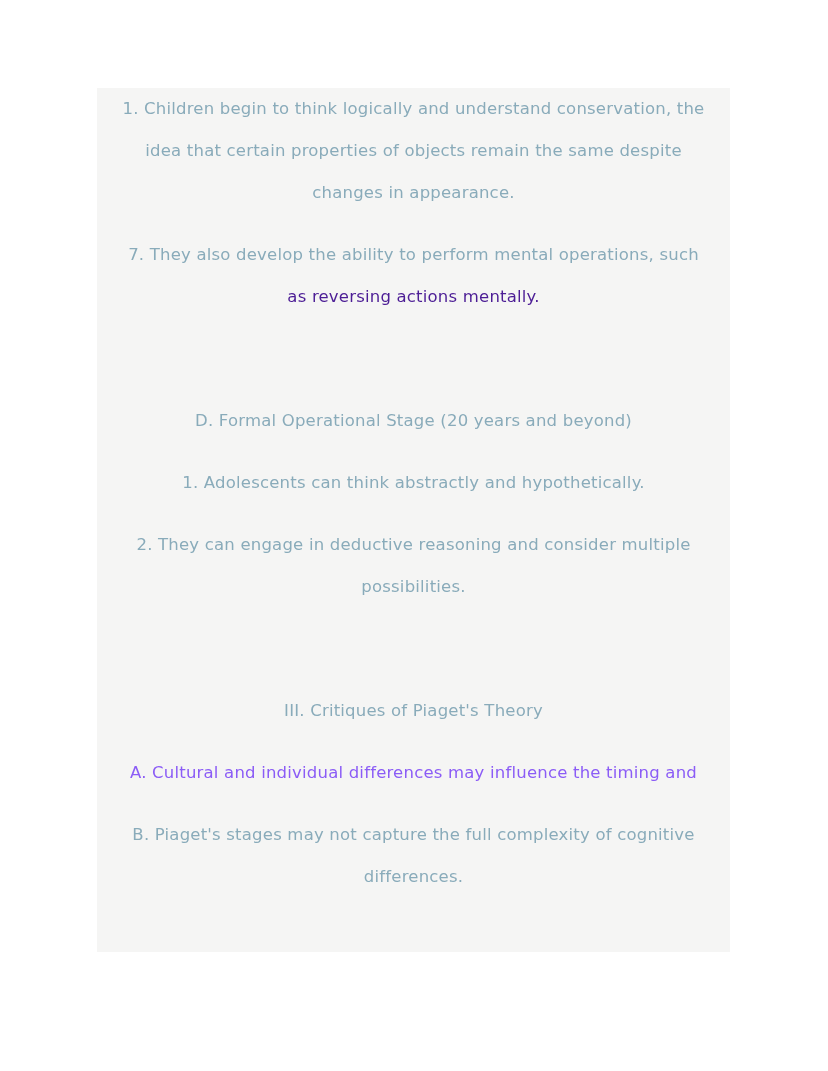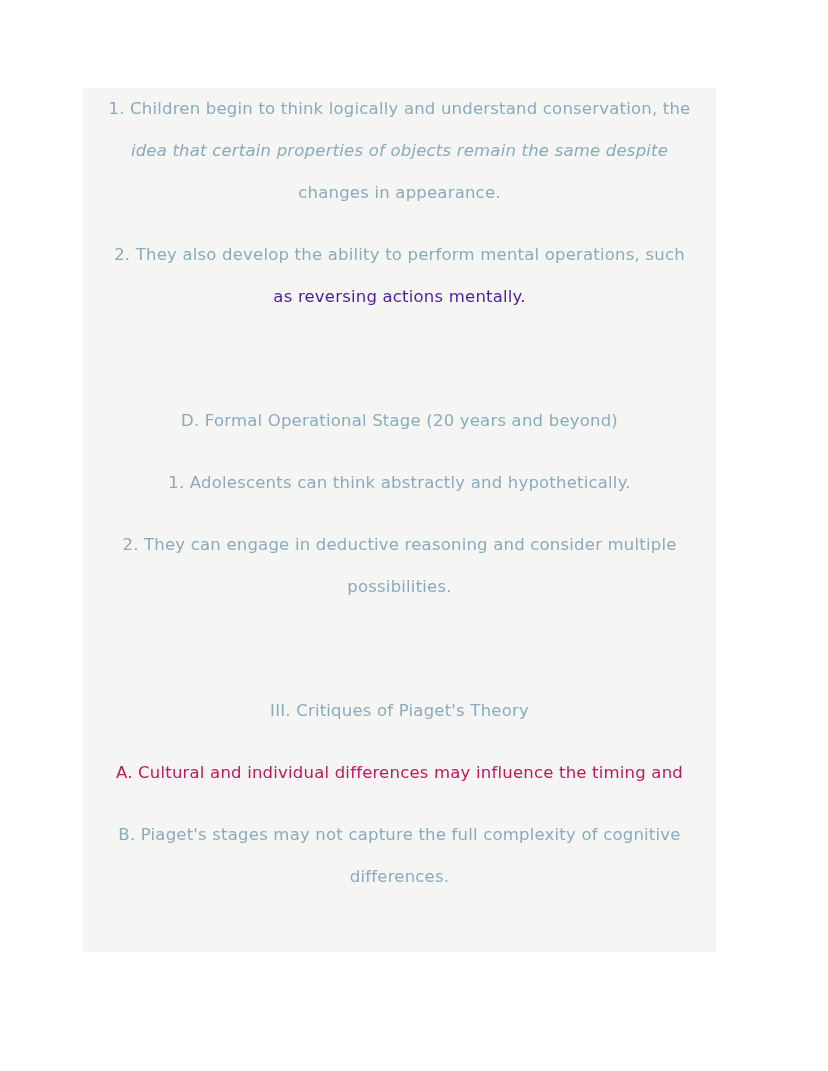--- a/index.html
+++ b/index.html
@@ -12,21 +12,21 @@
   }
   .page {
     position: relative;
     width: 828px;
     height: 1071px;
     background: #ffffff;
     overflow: hidden;
   }
   .card {
     position: absolute;
-    left: 83px;
+    left: 97px;
     top: 88px;
     width: 633px;
     height: 864px;
     box-sizing: border-box;
     background: #f5f5f4;
     padding: 0 0 12px 0;
     text-align: center;
   }
   .para {
     margin: 0 0 20px 0;
@@ -43,26 +43,26 @@
   }
 </style>
 </head>
 <body style="background: rgb(255, 255, 255);">
 
 <div class="page">
   <div class="card" style="background: rgb(245, 245, 244);">
 
     <div class="para">
       <div class="line" style="color: rgb(137, 171, 186);">1. Children begin to think logically and understand conservation, the</div>
-      <div class="line" style="color: rgb(137, 171, 186); font-style: italic;">idea that certain properties of objects remain the same despite</div>
+      <div class="line" style="color: rgb(137, 171, 186);">idea that certain properties of objects remain the same despite</div>
       <div class="line" style="color: rgb(137, 171, 186);">changes in appearance.</div>
     </div>
 
     <div class="para">
-      <div class="line" style="color: rgb(137, 171, 186);">2. They also develop the ability to perform mental operations, such</div>
+      <div class="line" style="color: rgb(137, 171, 186);">7. They also develop the ability to perform mental operations, such</div>
       <div class="line" style="color: #4c1d95;">as reversing actions mentally.</div>
     </div>
 
     <div class="spacer"></div>
 
     <div class="para">
       <div class="line" style="color: rgb(137, 171, 186);">D. Formal Operational Stage (20 years and beyond)</div>
     </div>
 
     <div class="para">
@@ -74,21 +74,21 @@
       <div class="line" style="color: rgb(137, 171, 186);">possibilities.</div>
     </div>
 
     <div class="spacer"></div>
 
     <div class="para">
       <div class="line" style="color: rgb(137, 171, 186);">III. Critiques of Piaget's Theory</div>
     </div>
 
     <div class="para">
-      <div class="line" style="color: #be185d;">A. Cultural and individual differences may influence the timing and</div>
+      <div class="line" style="color: #8b5cf6;">A. Cultural and individual differences may influence the timing and</div>
     </div>
 
     <div class="para">
       <div class="line" style="color: rgb(137, 171, 186);">B. Piaget's stages may not capture the full complexity of cognitive</div>
       <div class="line" style="color: rgb(137, 171, 186);">differences.</div>
     </div>
 
   </div>
 </div>
 

